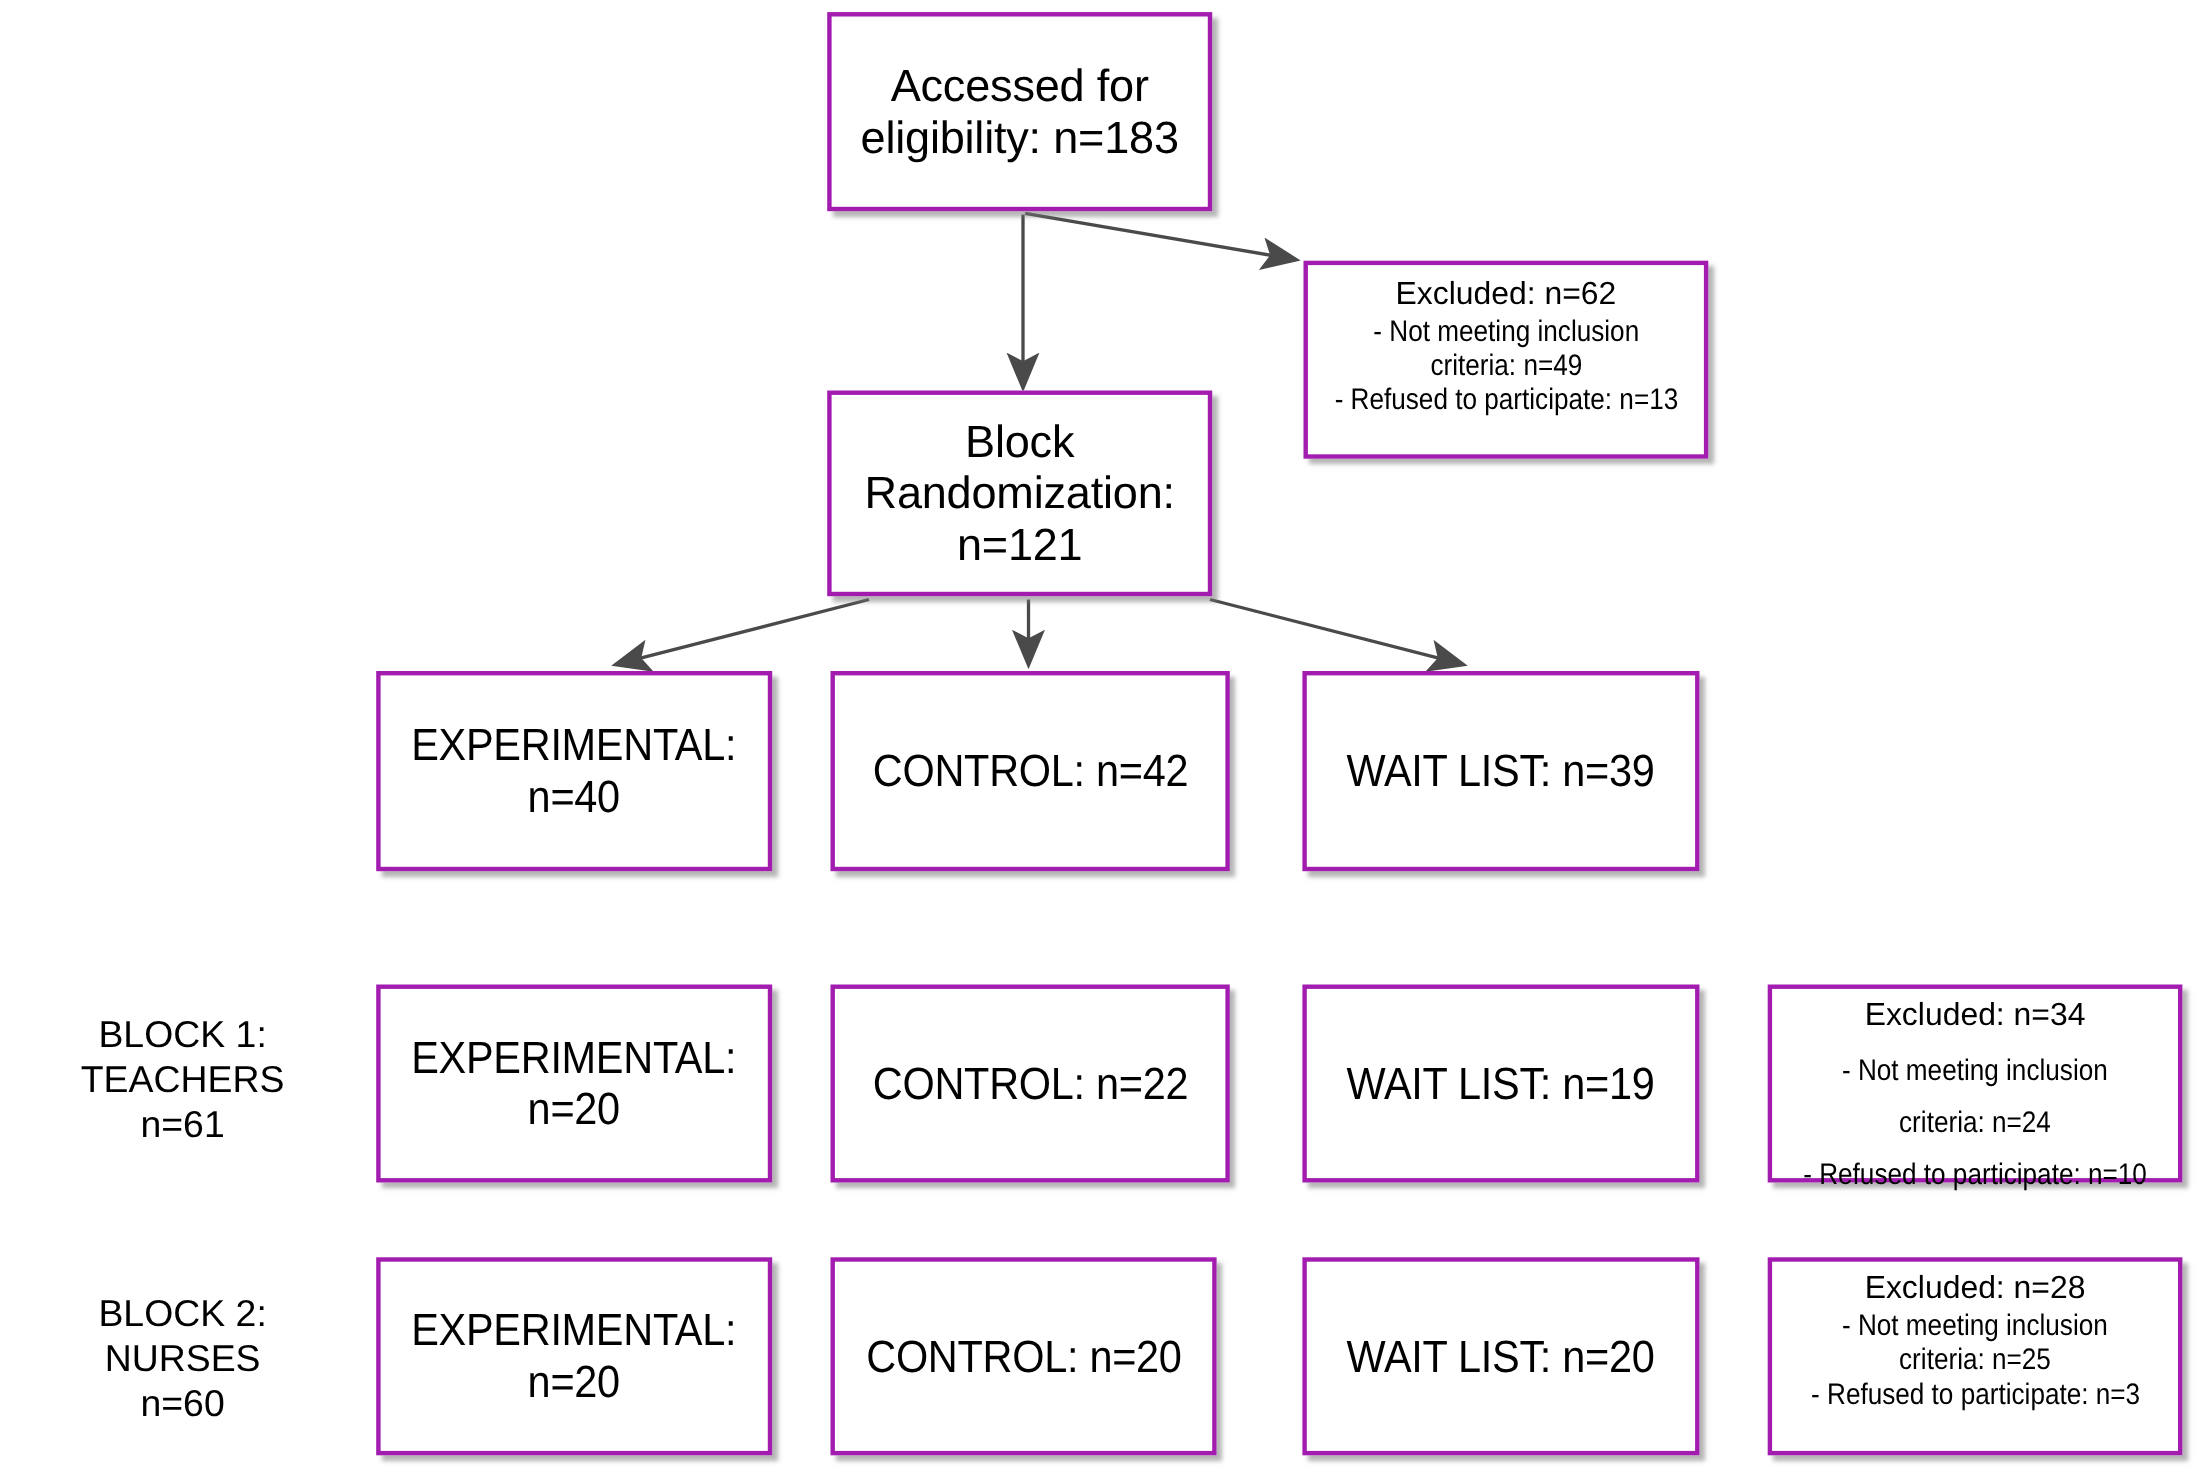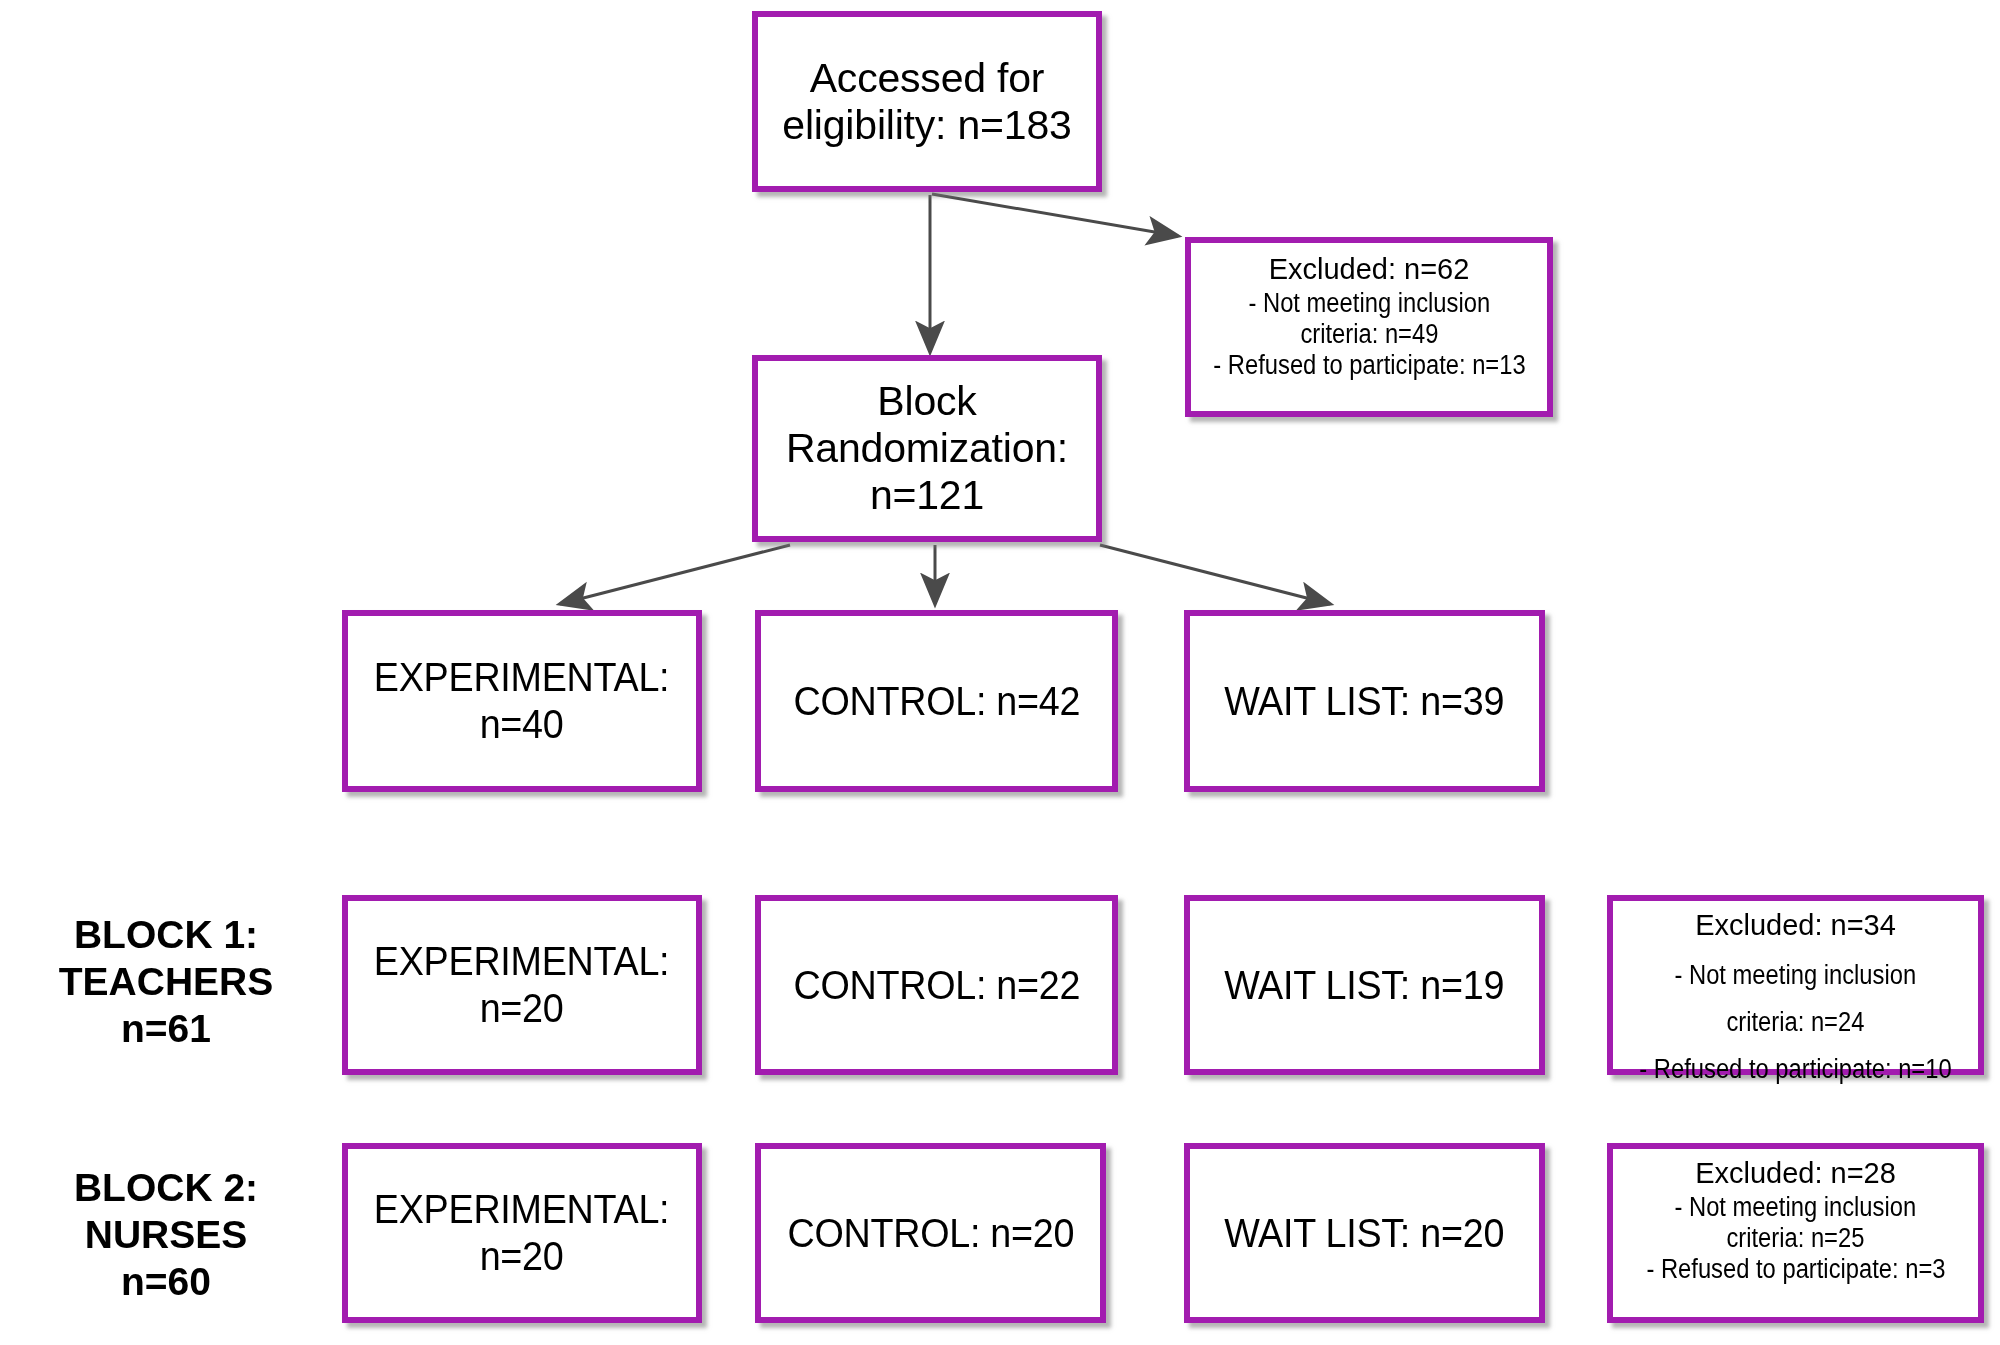--- a/index.html
+++ b/index.html
@@ -21,21 +21,21 @@
     left: 0;
     top: 0;
     width: 2000px;
     height: 1345px;
     pointer-events: none;
   }
   .node {
     position: absolute;
     box-sizing: border-box;
     background: #ffffff;
-    border: 6px solid #a21caf;
+    border: 4px solid #a21caf;
     box-shadow: 5px 5px 4px rgba(120,120,120,0.55);
     display: flex;
     flex-direction: column;
     align-items: center;
     justify-content: center;
     text-align: center;
     color: #000000;
   }
   .node .line {
     display: block;
@@ -67,22 +67,22 @@
     line-height: 1.16;
   }
   
   .block-label {
     position: absolute;
     display: flex;
     flex-direction: column;
     align-items: center;
     justify-content: center;
     text-align: center;
-    font-weight: bold;
-    font-size: 39px;
+    font-weight: normal;
+    font-size: 34px;
     line-height: 1.2;
     color: #000000;
   }
   .block-label .line { white-space: nowrap; }
 </style>
 </head>
 <body>
 
 <div id="canvas">
 

